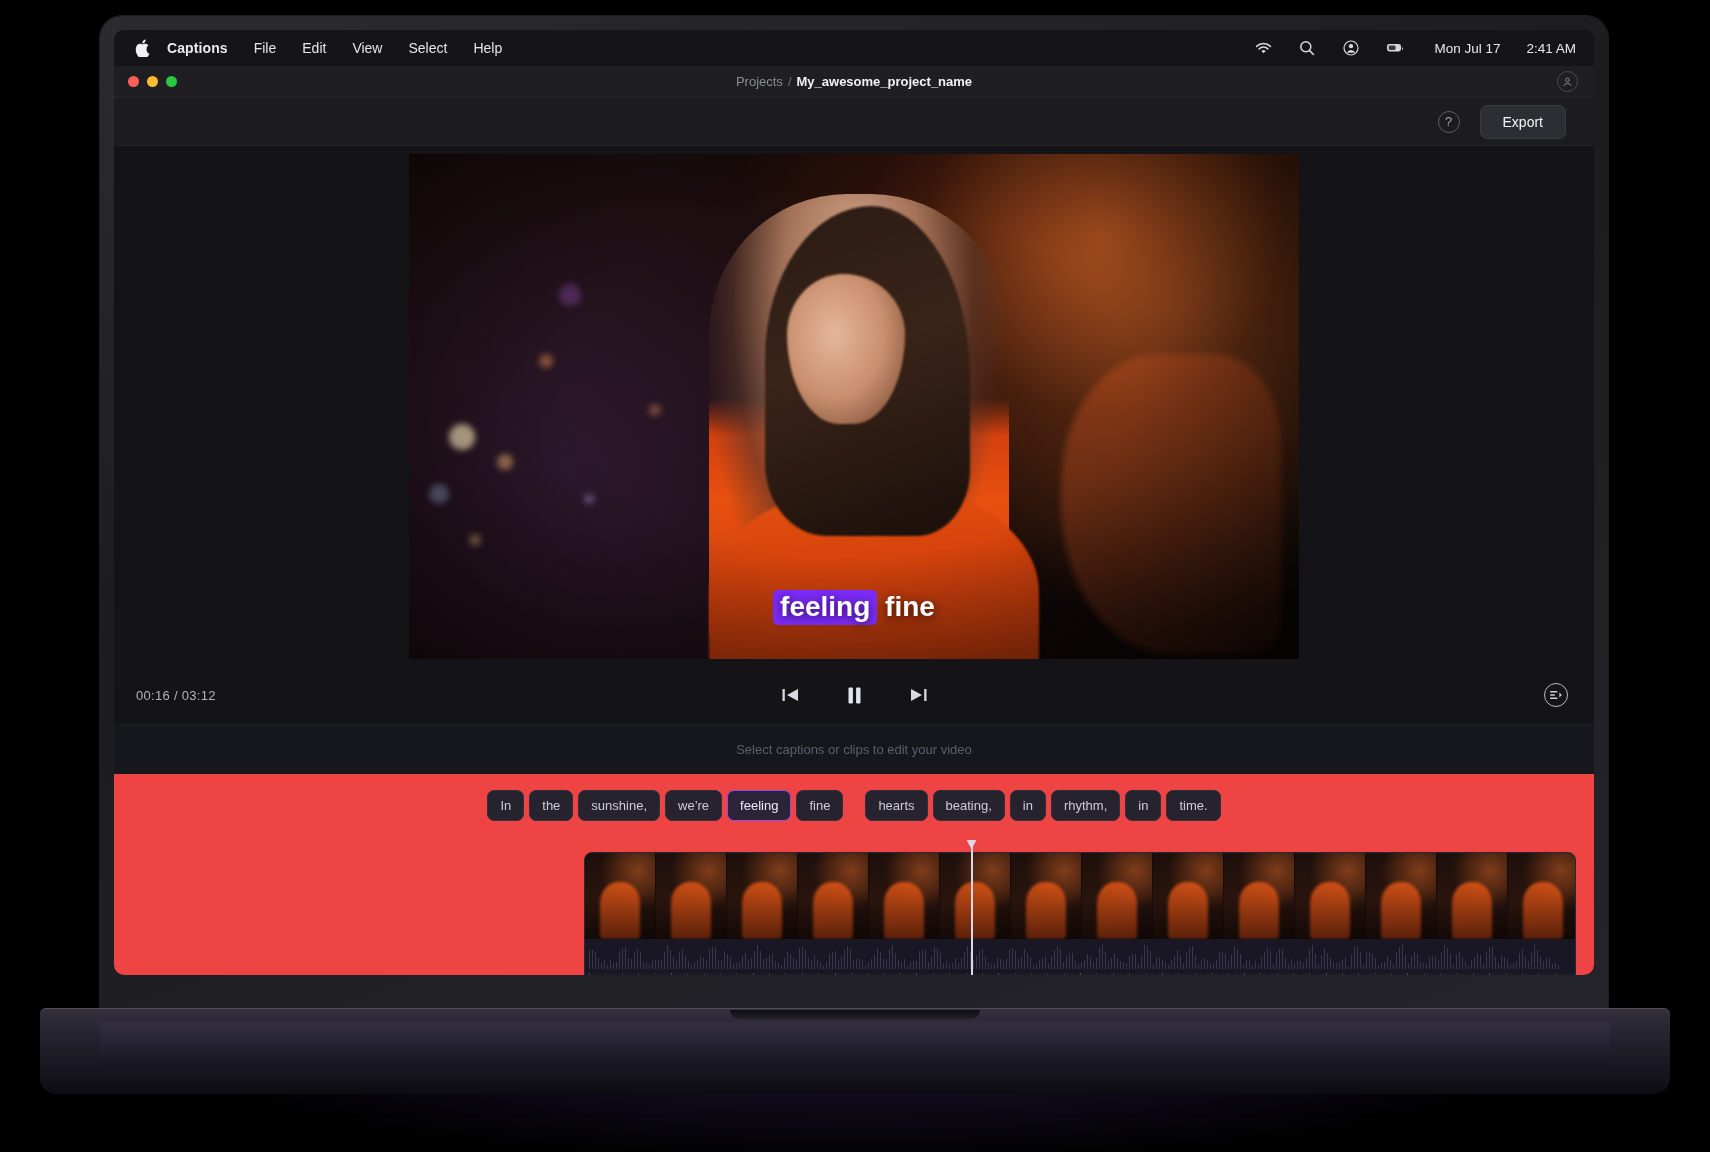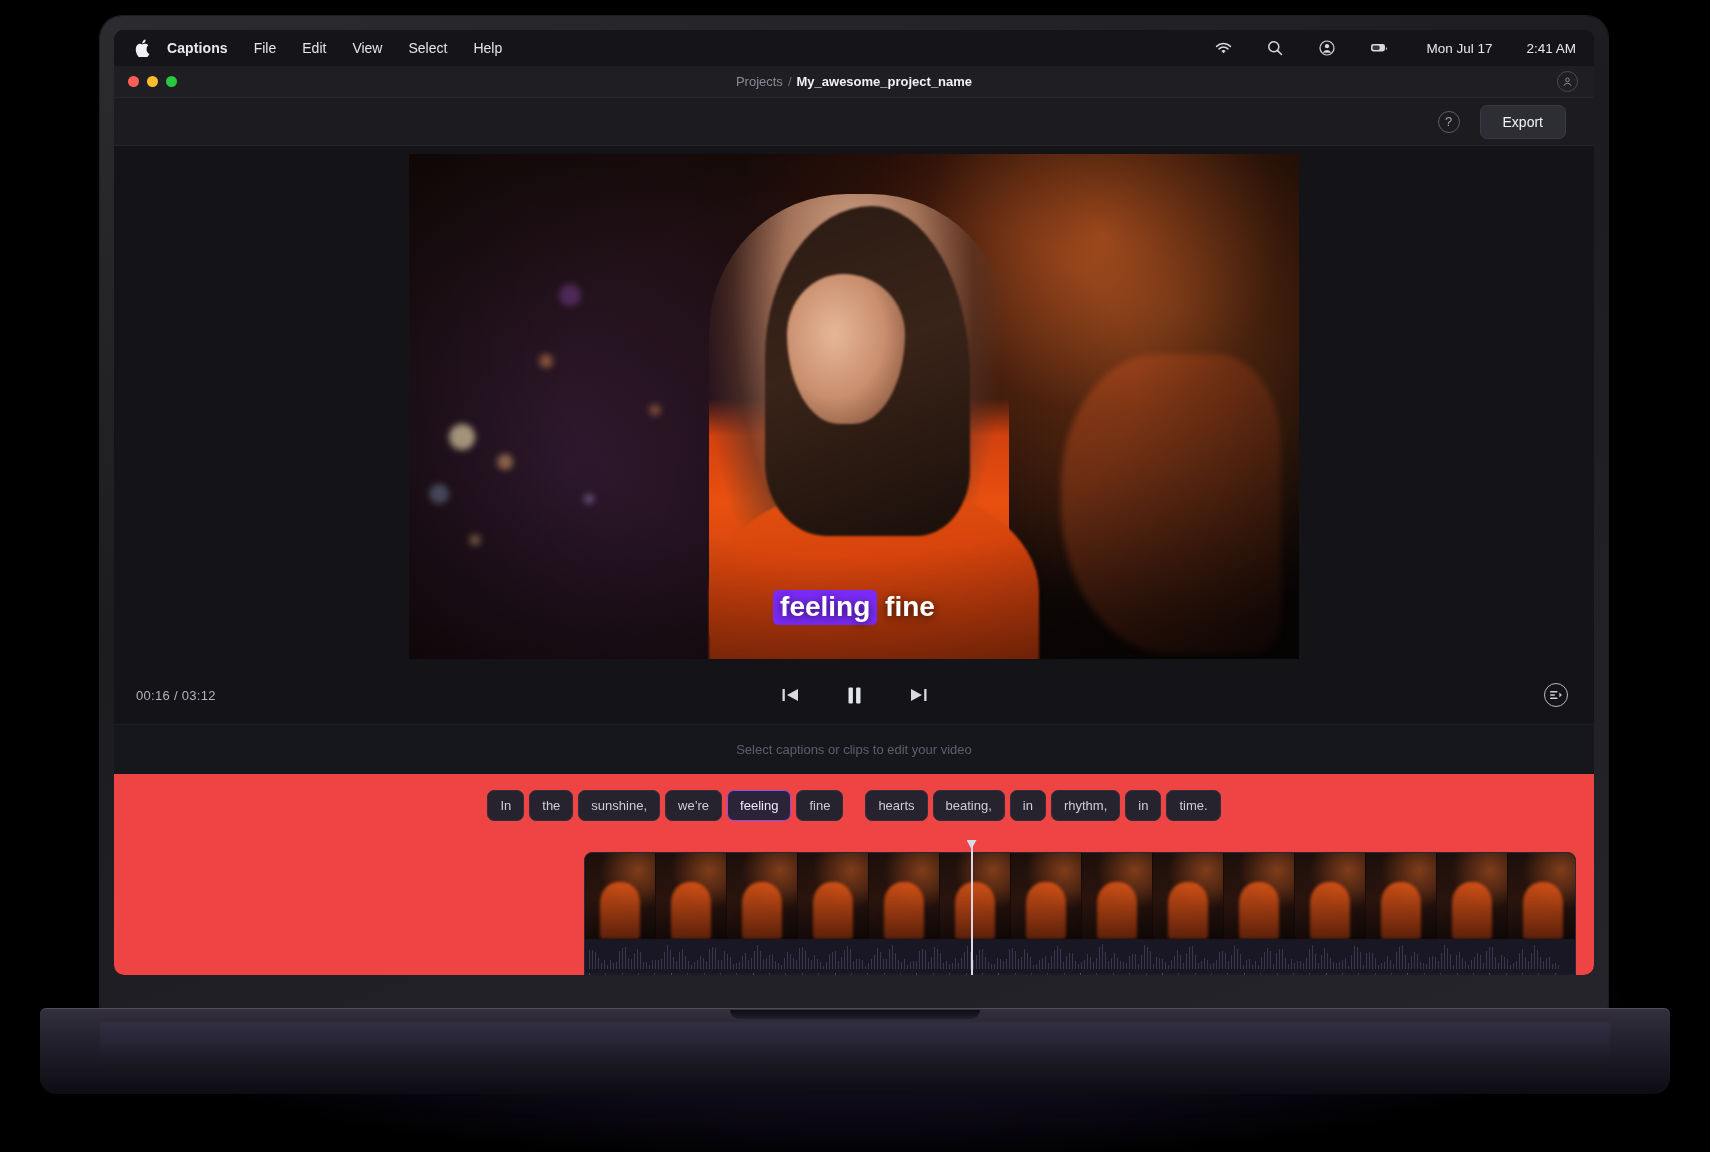--- a/index.html
+++ b/index.html
@@ -81,21 +81,21 @@
   }
   .apple-logo {
     width: 17px; height: 19px;
     display: inline-flex; align-items: center; justify-content: center;
     margin-right: 16px;
   }
   .menu-app { font-weight: 700; margin-right: 26px; letter-spacing: .1px; }
   .menu-item { margin-right: 26px; color: #e4e4ea; }
   .menubar-right {
     margin-left: auto;
-    display: flex; align-items: center; gap: 34px;
+    display: flex; align-items: center; gap: 26px;
     font-size: 13.5px; color: #e6e6ec;
   }
   .mb-icon { width: 18px; height: 18px; display: inline-flex; align-items: center; justify-content: center; opacity: .92; }
   .mb-date { margin-left: 4px; white-space: nowrap; }
   .mb-time { white-space: nowrap; }
 
   
   .titlebar {
     position: relative;
     height: 32px;

